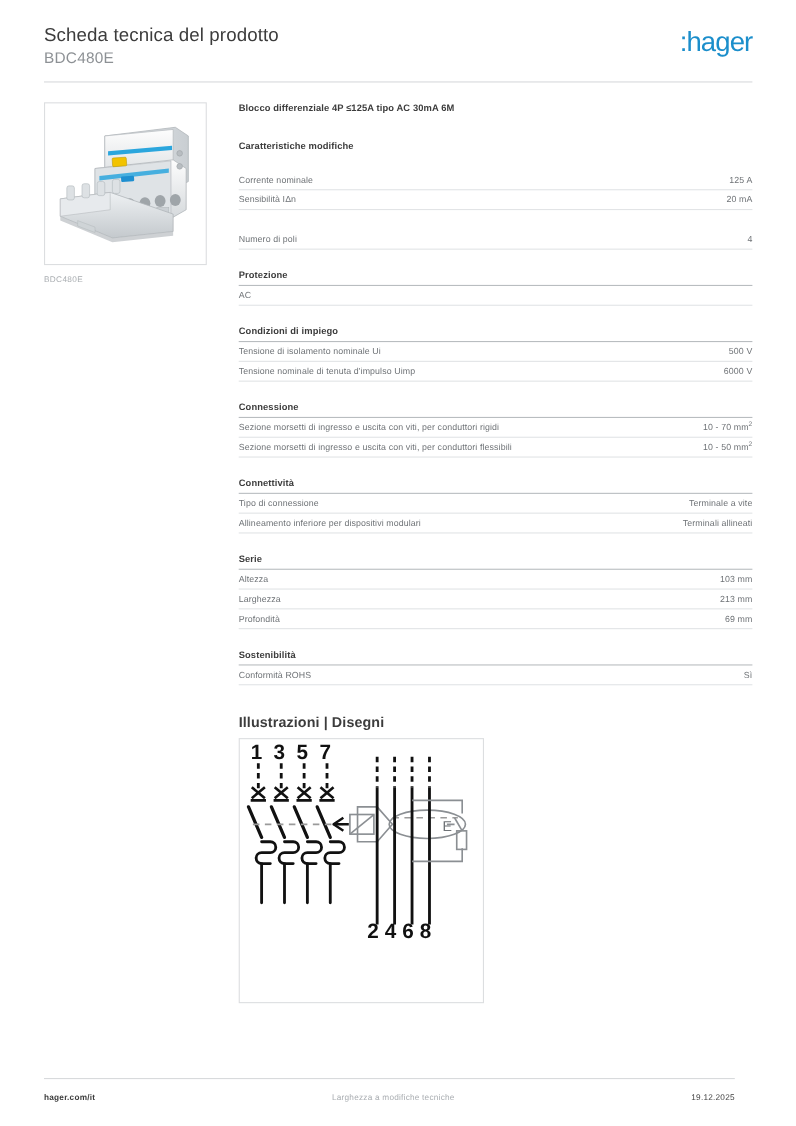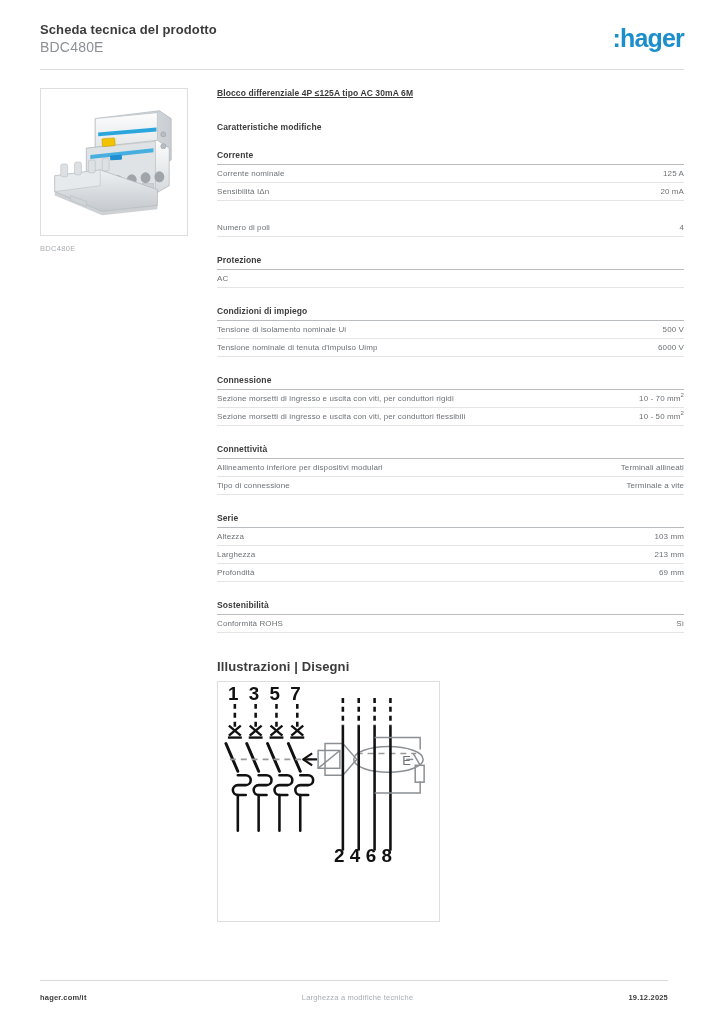--- a/index.html
+++ b/index.html
@@ -8,38 +8,38 @@
     background: #ffffff;
     font-family: "Liberation Sans", sans-serif;
     color: #3c3c3c;
     overflow: hidden;
   }
   .page { position: relative; width: 724px; height: 1024px; padding: 0 40px; }
 
   
   .header { display: flex; justify-content: space-between; align-items: flex-start;
             padding-top: 22px; }
-  .doc-title { font-size: 13px; font-weight: bold; color: #3c3c3c; letter-spacing: .1px; }
+  .doc-title { font-size: 17px; font-weight: normal; color: #3c3c3c; letter-spacing: .1px; }
   .doc-subtitle { font-size: 14px; color: #8d9195; margin-top: 2px; letter-spacing: .2px; }
-  .logo { font-size: 25px; font-weight: bold; color: #1b8ecb; letter-spacing: -0.8px;
+  .logo { font-size: 25px; font-weight: normal; color: #1b8ecb; letter-spacing: -0.8px;
           line-height: 1; padding-top: 4px; }
   .header-rule { border-top: 1px solid #d8dadc; margin-top: 14px; }
 
   
   .main { display: flex; padding-top: 18px; }
   .col-left { width: 163px; flex: 0 0 163px; }
   .col-right { flex: 1; padding-left: 14px; }
 
   
   .prod-box { width: 148px; height: 148px; border: 1px solid #dcdee0; background: #fff;
               position: relative; overflow: hidden; }
   .prod-caption { font-size: 7.5px; color: #a9adb1; margin-top: 8px; letter-spacing: .3px; }
 
   
-  .prod-name { font-size: 8.5px; font-weight: bold; color: #3c3c3c; letter-spacing: .1px; text-decoration: underline; }
+  .prod-name { font-size: 8.5px; font-weight: bold; color: #3c3c3c; letter-spacing: .1px; }
   .section-title { font-size: 8.5px; font-weight: bold; color: #3c3c3c; margin-top: 24px;
                    letter-spacing: .1px; }
   .group { margin-top: 18px; }
   .group-head { font-size: 8.5px; font-weight: bold; color: #3c3c3c;
                 padding-bottom: 4px; border-bottom: 1px solid #b9bdc0; letter-spacing: .1px; }
   .row { display: flex; justify-content: space-between; align-items: baseline;
          font-size: 8px; color: #6e7276; padding: 4px 0 4px; border-bottom: 1px solid #e2e4e6;
          letter-spacing: .1px; }
   .row .label { flex: 1 1 auto; padding-right: 12px; }
   .row .value { flex: 0 0 auto; text-align: right; white-space: nowrap; }
@@ -51,21 +51,21 @@
   .draw-box { margin-top: 7px; width: 223px; height: 241px; border: 1px solid #dcdee0;
               background: #fff; }
 
   
   .footer-wrap { position: absolute; left: 40px; right: 56px; bottom: 22px; }
   .footer-rule { border-top: 1px solid #d8dadc; }
   .footer { display: flex; justify-content: space-between; align-items: center;
             margin-top: 12px; font-size: 7.5px; }
   .f-left  { font-weight: bold; color: #3c3c3c; letter-spacing: .2px; }
   .f-mid   { color: #a9adb1; letter-spacing: .2px; }
-  .f-right { font-weight: bold; color: #3c3c3c; letter-spacing: .2px; }
+  .f-right { font-weight: normal; color: #3c3c3c; letter-spacing: .2px; }
 </style>
 </head>
 <body>
 
 <div class="page">
 
   <div class="header">
     <div>
       <div class="doc-title">Scheda tecnica del prodotto</div>
       <div class="doc-subtitle">BDC480E</div>
@@ -134,21 +134,20 @@
       </div>
       <div class="prod-caption">BDC480E</div>
     </div>
 
     <div class="col-right">
       <div class="prod-name">Blocco differenziale 4P ≤125A tipo AC 30mA 6M</div>
       <div class="section-title">Caratteristiche modifiche</div>
 
       <div id="groups">
           <div class="group">
-            <div class="group-head">Corrente</div>
             <div class="row">
               <div class="label">Corrente nominale</div>
               <div class="value">125 A</div>
             </div>
             <div class="row">
               <div class="label">Sensibilità IΔn</div>
               <div class="value">20 mA</div>
             </div>
           </div>
           <div class="group">
@@ -181,26 +180,26 @@
               <div class="value"><span>10 - 70 mm</span><sup>2</sup></div>
             </div>
             <div class="row">
               <div class="label">Sezione morsetti di ingresso e uscita con viti, per conduttori flessibili</div>
               <div class="value"><span>10 - 50 mm</span><sup>2</sup></div>
             </div>
           </div>
           <div class="group">
             <div class="group-head">Connettività</div>
             <div class="row">
+              <div class="label">Tipo di connessione</div>
+              <div class="value">Terminale a vite</div>
+            </div>
+            <div class="row">
               <div class="label">Allineamento inferiore per dispositivi modulari</div>
               <div class="value">Terminali allineati</div>
-            </div>
-            <div class="row">
-              <div class="label">Tipo di connessione</div>
-              <div class="value">Terminale a vite</div>
             </div>
           </div>
           <div class="group">
             <div class="group-head">Serie</div>
             <div class="row">
               <div class="label">Altezza</div>
               <div class="value">103 mm</div>
             </div>
             <div class="row">
               <div class="label">Larghezza</div>

